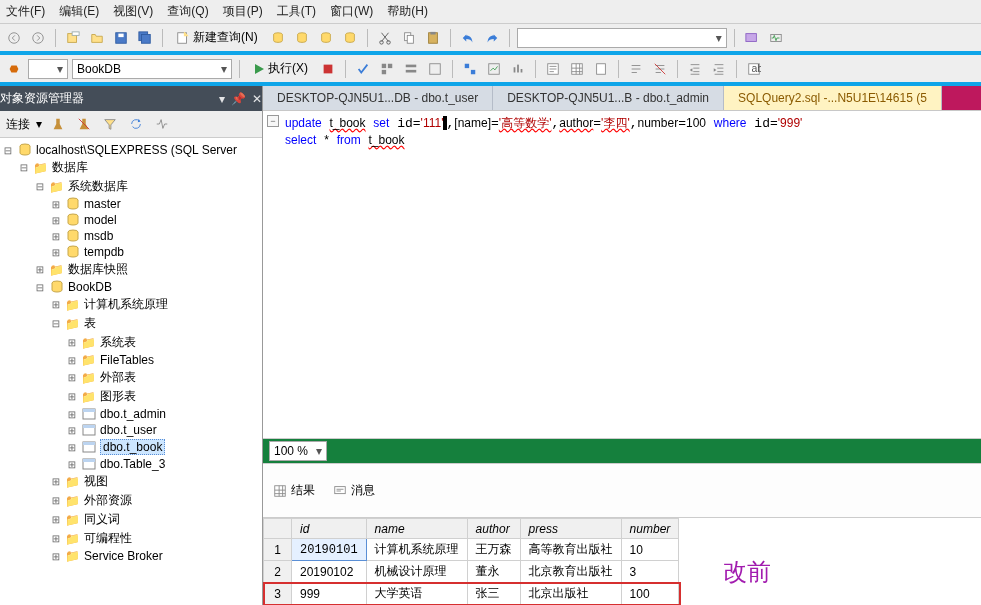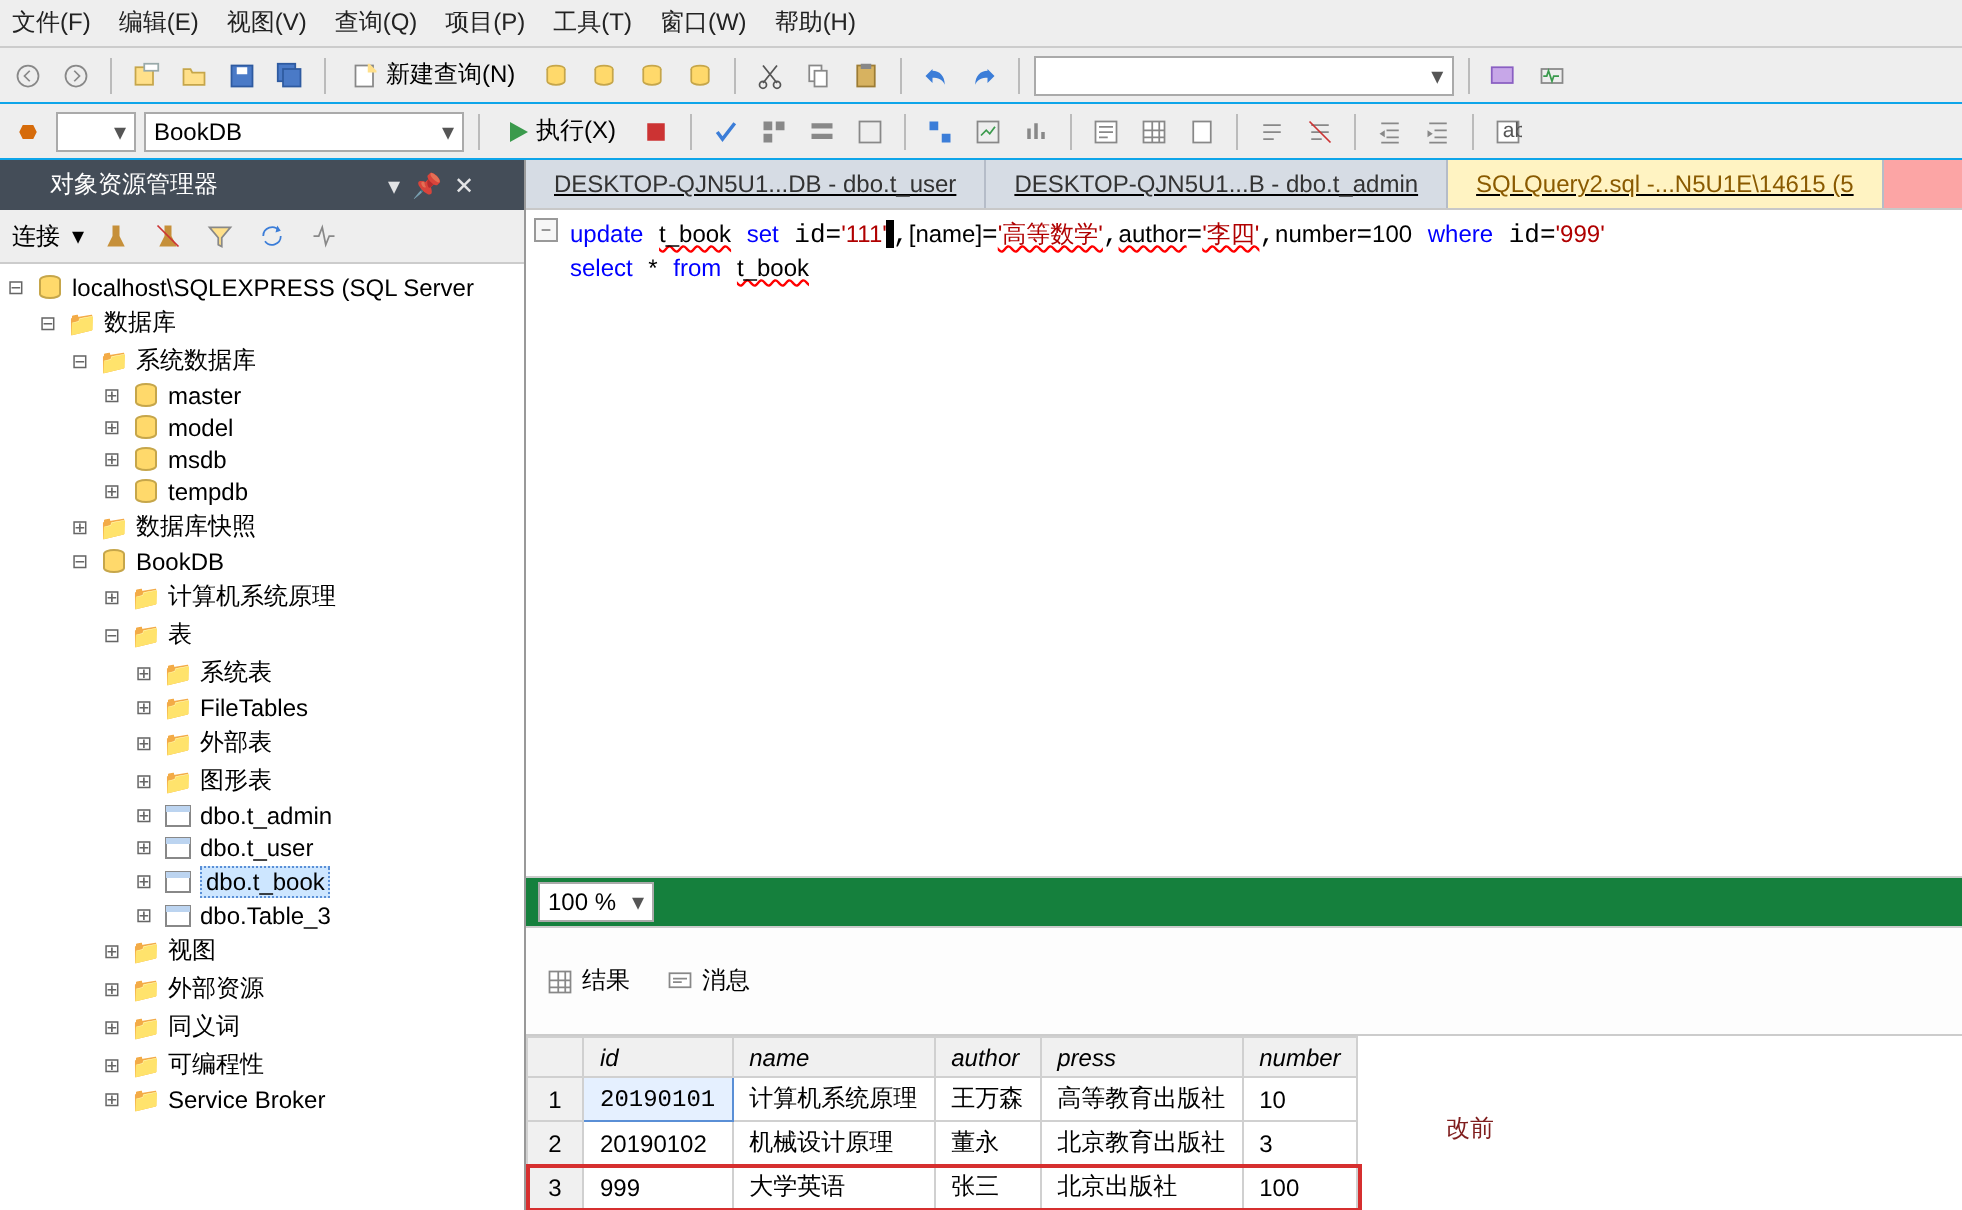--- a/index.html
+++ b/index.html
@@ -1,58 +1,58 @@
 <!DOCTYPE html>
 <html><head>
 <meta charset="utf-8">
 <style>
 * { margin: 0; padding: 0; box-sizing: border-box; font-family: "Microsoft YaHei", "Segoe UI", sans-serif; font-size: 12px; }
 body { background: #f0f0f0; width: 981px; height: 605px; overflow: hidden; display: flex; flex-direction: column; }
 .menubar { background: #eee; padding: 3px 6px; display: flex; gap: 14px; color: #222; border-bottom: 1px solid #ccc; }
 .menubar span { cursor: default; }
-.toolbar { background: #eee; padding: 3px 4px; display: flex; align-items: center; gap: 4px; border-bottom: 1px solid #0ea5e9; }
+.toolbar { background: #eee; padding: 3px 4px; display: flex; align-items: center; gap: 4px; border-bottom: 4px solid #0ea5e9; }
 .toolbar .sep { width: 1px; height: 18px; background: #bbb; margin: 0 3px; }
 .tb-btn { width: 20px; height: 20px; border: none; background: transparent; display: inline-flex; align-items: center; justify-content: center; cursor: pointer; border-radius: 2px; }
 .tb-btn svg { width: 14px; height: 14px; }
 .tb-text-btn { background: transparent; border: none; padding: 2px 6px; cursor: pointer; display: inline-flex; align-items: center; gap: 3px; border-radius: 2px; }
 .combo { border: 1px solid #aaa; background: #fff; height: 20px; padding: 0 18px 0 4px; position: relative; min-width: 160px; display: inline-flex; align-items: center; }
 .combo::after { content: "▾"; position: absolute; right: 4px; color: #555; }
 .combo.small { min-width: 40px; }
 .combo.mid { min-width: 210px; }
 .main { display: flex; flex: 1; min-height: 0; }
 .panel-left { width: 263px; background: #eee; border-right: 1px solid #999; display: flex; flex-direction: column; }
-.panel-title { background: #444d58; color: #fff; padding: 4px 25px; display: flex; align-items: center; justify-content: space-between; }
+.panel-title { background: #444d58; color: #fff; padding: 4px 0; display: flex; align-items: center; justify-content: space-between; }
 .panel-title .icons { display: flex; gap: 6px; opacity: .85; }
 .panel-tools { background: #eee; padding: 3px 6px; display: flex; align-items: center; gap: 6px; border-bottom: 1px solid #ccc; }
 .tree { flex: 1; overflow: auto; background: #fff; padding: 4px 0; }
 .node { display: flex; align-items: center; gap: 4px; padding: 1px 4px; white-space: nowrap; }
 .node.sel > .label { background: #cde6ff; border: 1px dotted #5a8fd6; padding: 0 2px; }
 .expander { width: 12px; height: 12px; display: inline-flex; align-items: center; justify-content: center; color: #666; font-size: 10px; cursor: pointer; }
 .icn { width: 14px; height: 14px; display: inline-flex; align-items: center; justify-content: center; }
 .label { cursor: default; }
 .in0{padding-left:2px}.in1{padding-left:18px}.in2{padding-left:34px}.in3{padding-left:50px}.in4{padding-left:66px}
 .panel-right { flex: 1; display: flex; flex-direction: column; min-width: 0; background: #fff; }
-.tabs { display: flex; background: #fca5a5; border-bottom: 1px solid #c8c8c8; text-decoration: underline; }
+.tabs { display: flex; background: #be185d; border-bottom: 1px solid #c8c8c8; }
 .tab { padding: 5px 14px; background: #d6dce4; border-right: 1px solid #b5bcc8; color: #333; cursor: pointer; white-space: nowrap; }
 .tab.active { background: #fff3c2; color: #8a5a00; font-weight: 500; }
 .editor { flex: 1; display: flex; flex-direction: column; min-height: 0; }
 .code { flex: 1; padding: 4px 4px 4px 22px; font-family: Consolas, "Courier New", monospace; font-size: 13px; line-height: 17px; overflow: auto; position: relative; white-space: pre; }
 .code .gutter { position: absolute; left: 4px; top: 4px; width: 14px; }
 .gutter-mark { width: 12px; height: 12px; border: 1px solid #999; display: flex; align-items: center; justify-content: center; font-size: 9px; color: #666; margin-bottom: 5px; background: #f7f7f7; }
 .kw { color: #0000ff; } .str { color: #b00000; } .squig { text-decoration: red wavy underline; }
 .zoom { border-top: 1px solid #ccc; padding: 2px 6px; display: flex; align-items: center; gap: 6px; background: #15803d; }
 .res-tabs { display: flex; gap: 10px; padding: 16px 6px; border-top: 1px solid #ccc; background: #fdfdfd; }
 .res-tab { display: flex; align-items: center; gap: 4px; cursor: pointer; padding: 2px 4px; }
 .result { position: relative; border-top:1px solid #ccc; padding: 0; }
 table.grid { border-collapse: collapse; font-family: "SimSun","Courier New",monospace; font-size: 12px; }
 table.grid th, table.grid td { border: 1px solid #d0d0d0; padding: 2px 8px; text-align: left; height: 20px; }
 table.grid th { background: #f0f0f0; font-weight: normal; font-style: italic; }
 table.grid td.rowhdr { background: #f0f0f0; text-align: center; width: 28px; } 
 .highlight-box { position:absolute; border:2px solid #d62f2f; pointer-events:none; }
-.annot { position:absolute; color:#7f1d1d; font-size:12px; font-family:"KaiTi","STKaiti",serif; }
+.annot { position:absolute; color:#a21caf; font-size:24px; font-family:"KaiTi","STKaiti",serif; }
 svg { display: block; }
 </style>
 </head>
 <body>
 
 <div class="menubar">
   <span>文件(F)</span>
   <span>编辑(E)</span>
   <span>视图(V)</span>
   <span>查询(Q)</span>

